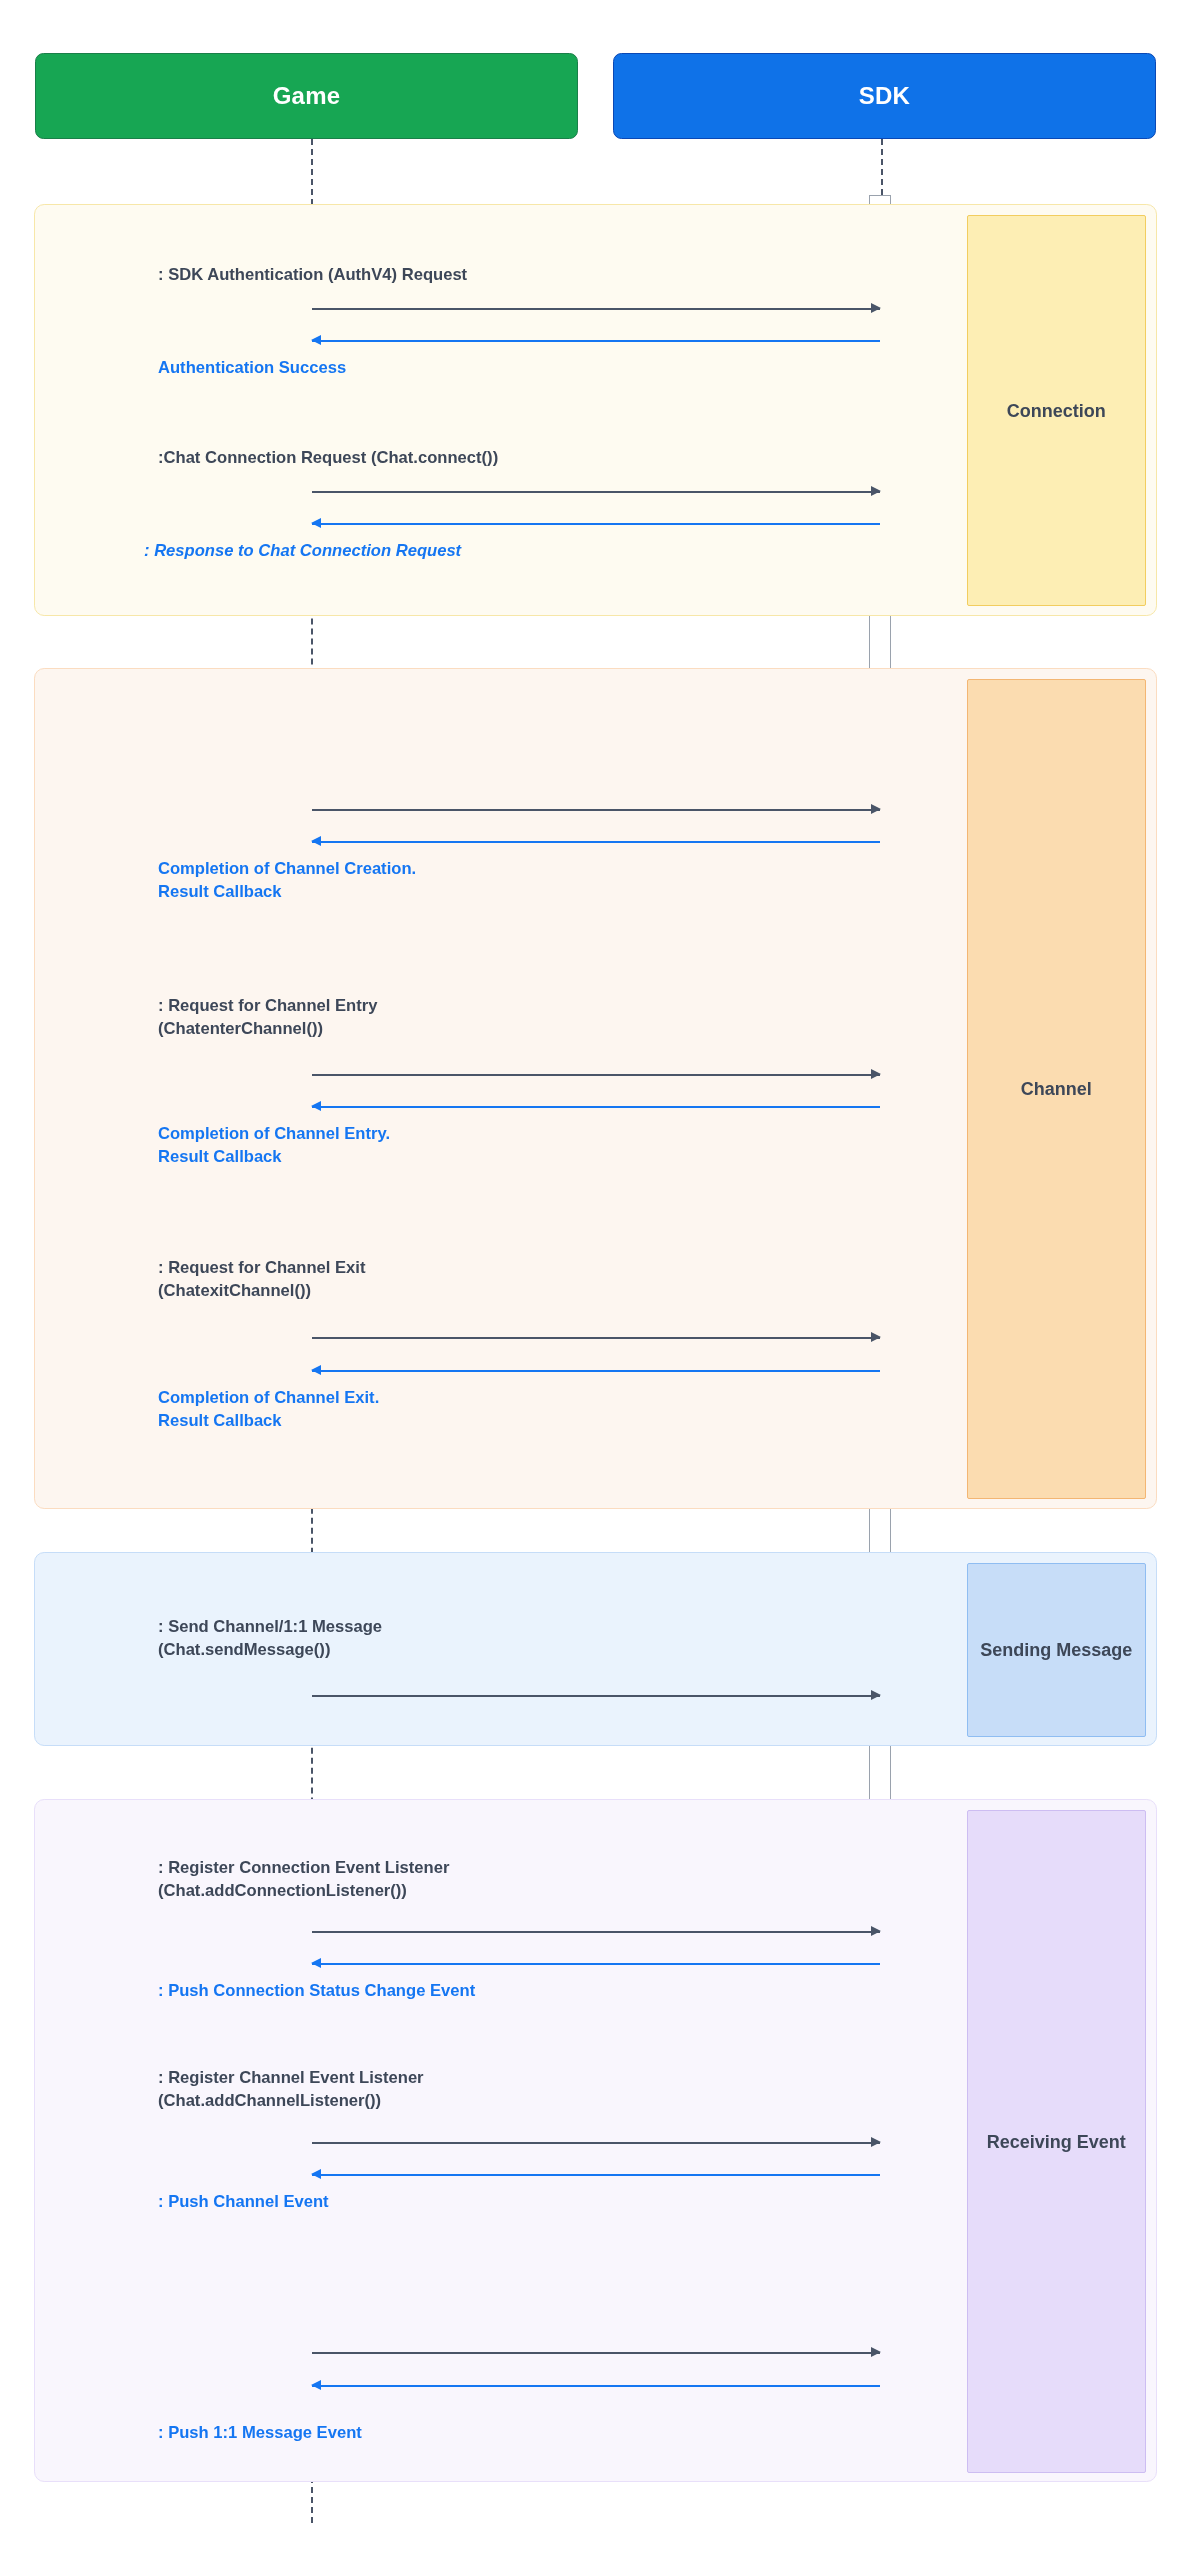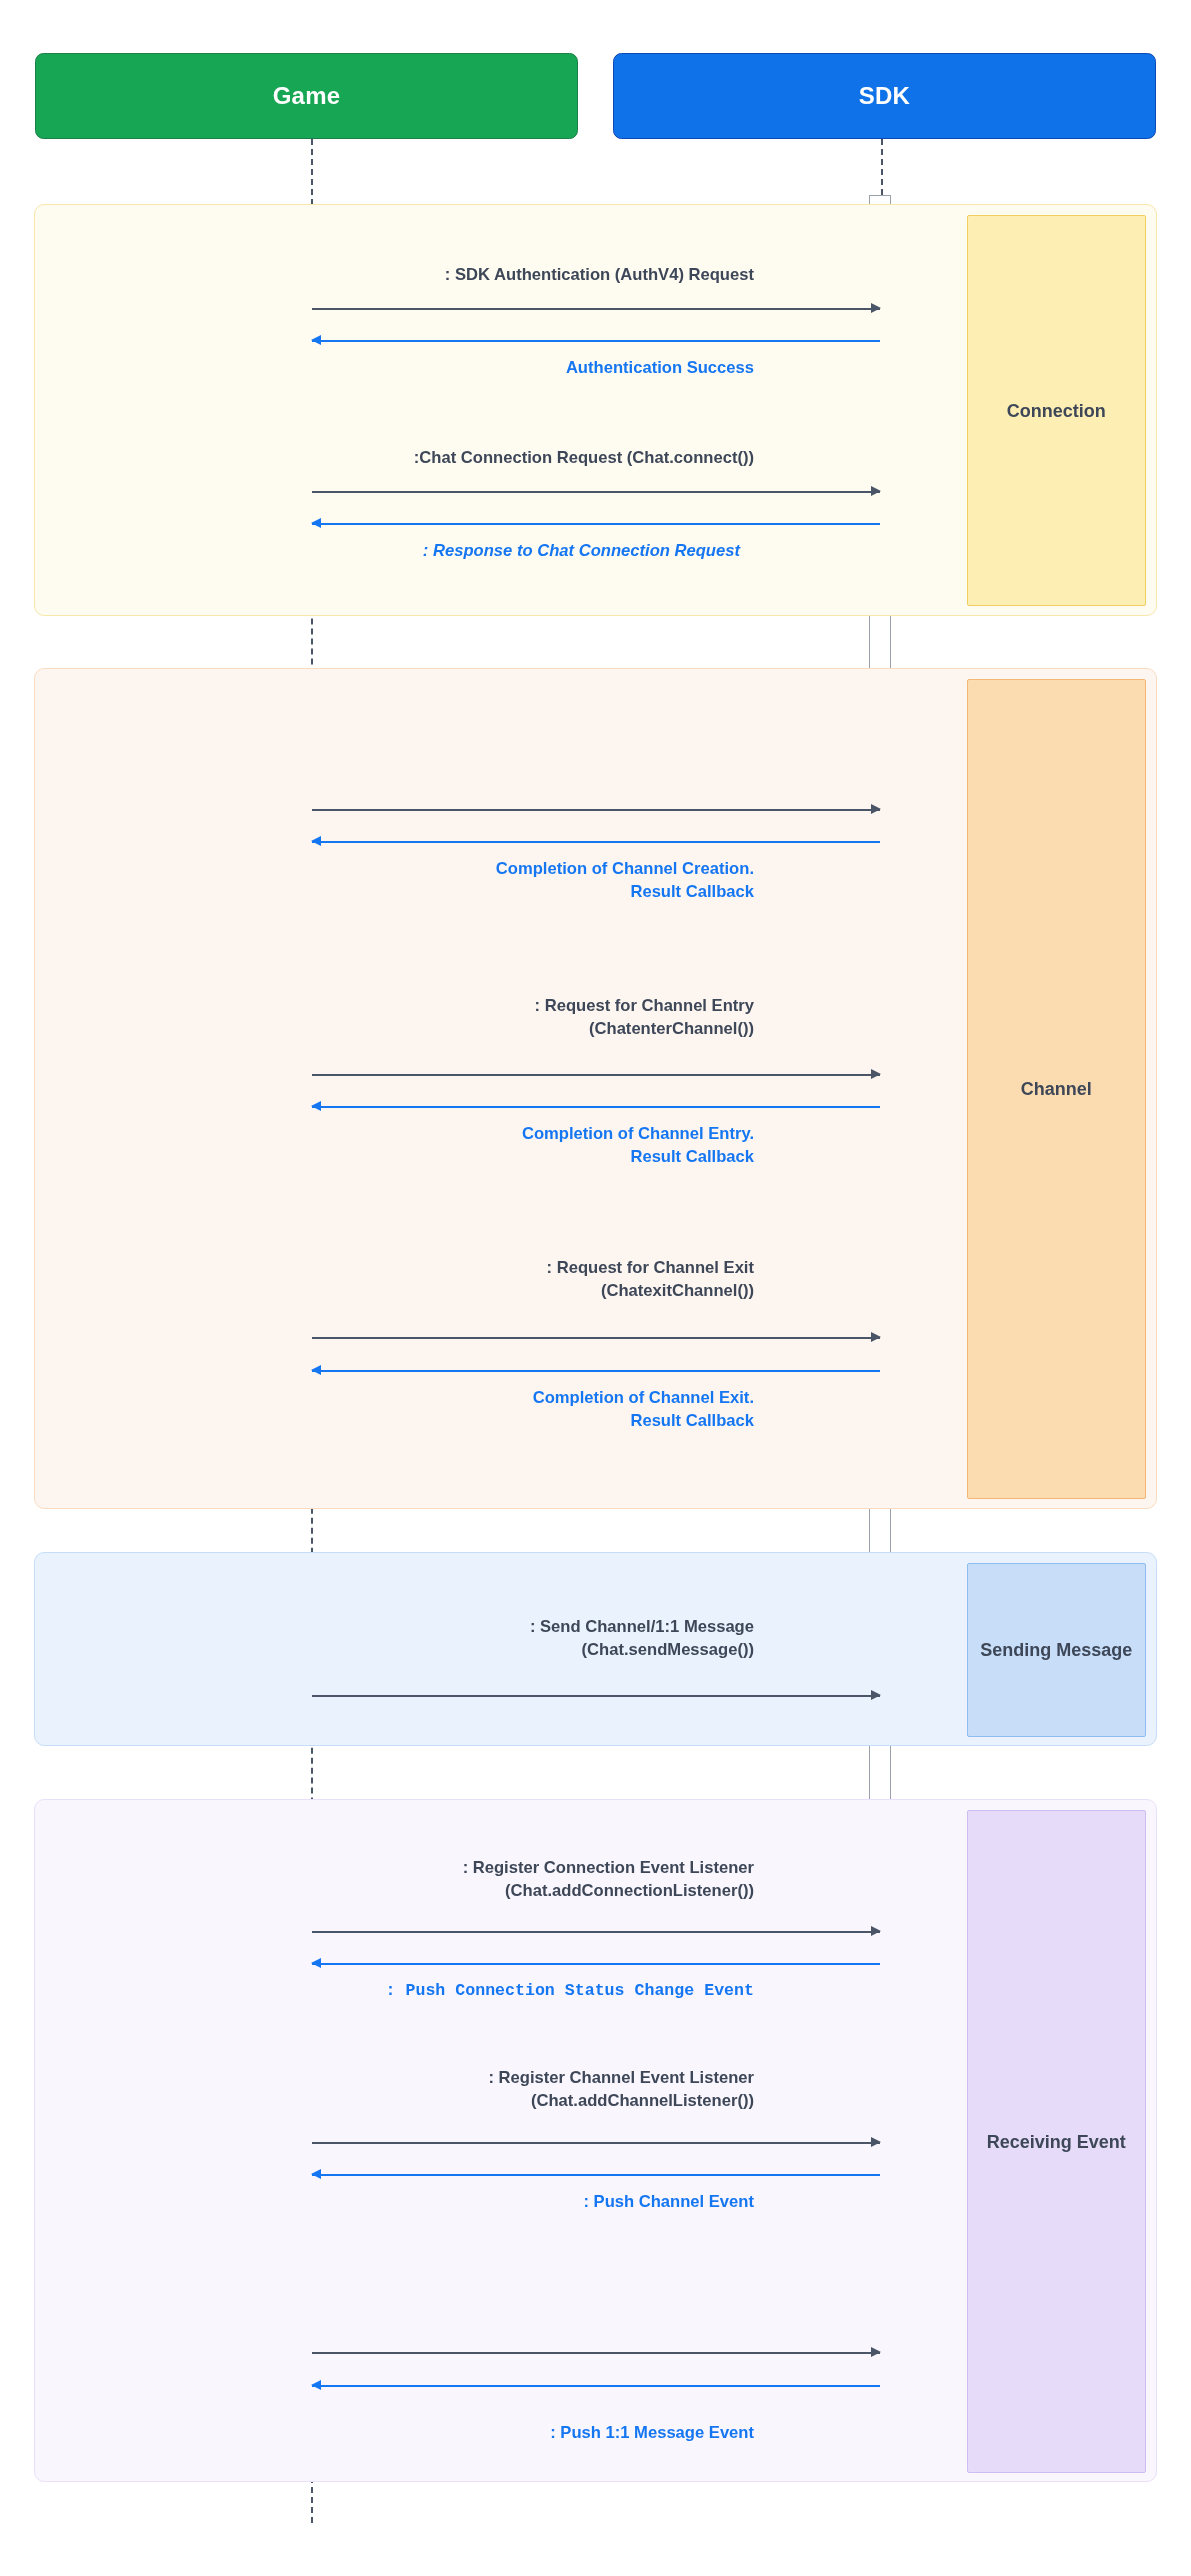--- a/index.html
+++ b/index.html
@@ -95,21 +95,21 @@
 
   #section-sending    { top: 1552px; height: 194px; background: #eaf3fd; border: 1.3px solid #c6ddf8; }
   #label-sending      { top: 10.2px;   height: 174px; background: #c7ddf8; border: 1.3px solid #8fbdf2; }
 
   #section-receiving  { top: 1799px; height: 683px; background: #f9f6fd; border: 1.3px solid #e8dffa; }
   #label-receiving    { top: 10.2px;   height: 663px; background: #e6dcfa; border: 1.3px solid #cdbdf2; }
 
   
   .msg-label {
     position: absolute;
-    text-align: right;
+    text-align: left;
     font-size: 16.6px;
     font-weight: bold;
     line-height: 1.38;
     white-space: pre-line;
   }
   .msg-label.req { color: #3d4758; }
   .msg-label.res { color: #1576f2; }
 
   .arrow {
     position: absolute;
@@ -240,21 +240,21 @@
 (Chat.addConnectionListener())</div>
   <div class="arrow to-right" style="left:312px; top:1931px; width:568px;">
     <div class="shaft" style="width:568px;"></div>
       <div class="head"></div>
   </div>
 
   <div class="arrow to-left" style="left:312px; top:1963px; width:568px;">
     <div class="shaft" style="width:568px;"></div>
       <div class="head"></div>
   </div>
-  <div class="msg-label res" style="left:158px; top:1980px; width:596px;font-family:Liberation Mono, monospace;">: Push Connection Status Change Event</div>
+  <div class="msg-label res" style="left:158px; top:1980px; width:596px;">: Push Connection Status Change Event</div>
 
   <div class="msg-label req" style="left:158px; top:2067px; width:596px;">: Register Channel Event Listener
 (Chat.addChannelListener())</div>
   <div class="arrow to-right" style="left:312px; top:2142px; width:568px;">
     <div class="shaft" style="width:568px;"></div>
       <div class="head"></div>
   </div>
 
   <div class="arrow to-left" style="left:312px; top:2174px; width:568px;">
     <div class="shaft" style="width:568px;"></div>

